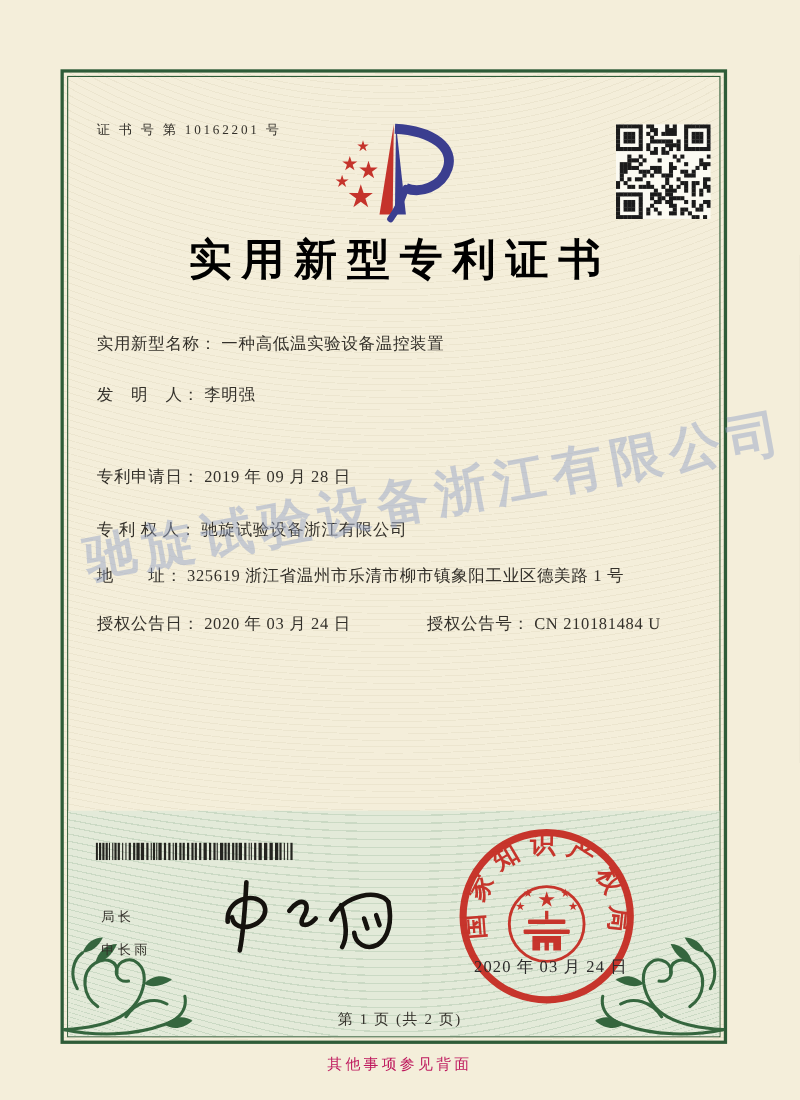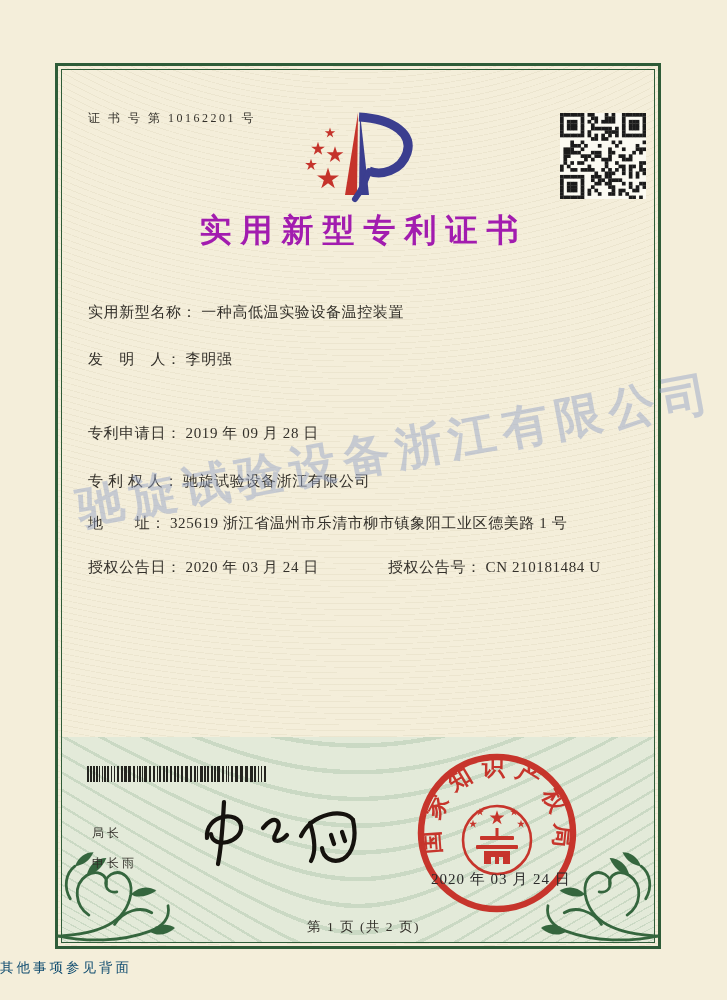--- a/index.html
+++ b/index.html
@@ -20,35 +20,35 @@
     background-image:repeating-radial-gradient(ellipse 140% 70% at 50% 140%,rgba(90,140,100,0.18) 0 1px,transparent 1px 6px);
     z-index:0;
   }
   .orn{position:absolute;width:128px;height:128px;bottom:-4px;z-index:1;}
   .orn-l{left:-4px;}
   .orn-r{right:-4px;transform:scaleX(-1);}
   .abs{position:absolute;z-index:2;}
   .cert-number{left:88px;top:110px;font-size:12px;letter-spacing:2.5px;}
   .logo{left:295px;top:103px;width:130px;height:100px;}
   .qr{left:560px;top:113px;width:86px;height:86px;background:#fbfaf2;}
-  .title{left:0;right:0;top:209px;text-align:center;font-size:32px;font-weight:700;letter-spacing:9px;color:#a21caf;}
+  .title{left:0;right:0;top:209px;text-align:center;font-size:39px;font-weight:700;letter-spacing:9px;color:#000000;}
   .row{left:88px;font-size:15px;letter-spacing:0.6px;white-space:nowrap;}
   .row .val{margin-left:4px;}
   .row2{position:absolute;left:300px;top:0;white-space:nowrap;}
   .r-name{top:303px;} .r-inv{top:350px;} .r-no{top:389px;} .r-fil{top:424px;}
   .r-own{top:472px;} .r-adr{top:514px;} .r-grant{top:558px;width:560px;}
   .paras{left:76px;top:591px;width:580px;font-size:14.3px;line-height:23px;text-align:justify;}
   .paras p{margin:0;text-indent:2.1em;letter-spacing:0.4px;}
   .barcode{left:87px;top:766px;width:182px;height:16px;z-index:2;}
   .director{left:92px;top:818px;font-size:12px;letter-spacing:3px;line-height:30px;}
   .signature{left:185px;top:796px;width:175px;height:74px;z-index:3;}
   .seal{left:412px;top:748px;width:170px;height:170px;z-index:2;opacity:0.93;}
   .seal-date{left:431px;top:870px;font-size:15px;letter-spacing:1px;color:#2b2b2b;z-index:3;}
   .page-info{left:0;right:0;top:918px;text-align:center;font-size:13.5px;letter-spacing:1.5px;z-index:2;}
-  .back-note{left:0;right:0;top:959px;text-align:left;font-size:13.5px;letter-spacing:3px;color:#0c4a6e;z-index:2;}
+  .back-note{left:0;right:0;top:959px;text-align:center;font-size:13.5px;letter-spacing:3px;color:#be185d;z-index:2;}
   .watermark{
     left:72px;top:420px;width:640px;text-align:center;white-space:nowrap;
     font-family:"Liberation Sans","DejaVu Sans",sans-serif;
     font-size:47px;font-weight:700;letter-spacing:7px;
     color:rgba(148,163,198,0.48);
     transform:rotate(-10.5deg);z-index:3;pointer-events:none;
   }
 </style>
 </head>
 <body>

